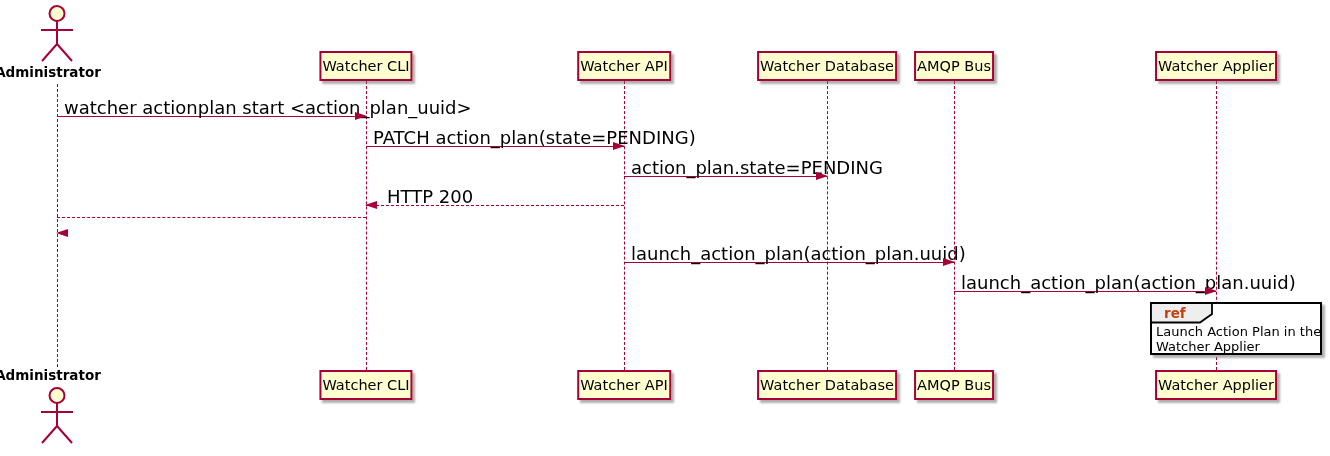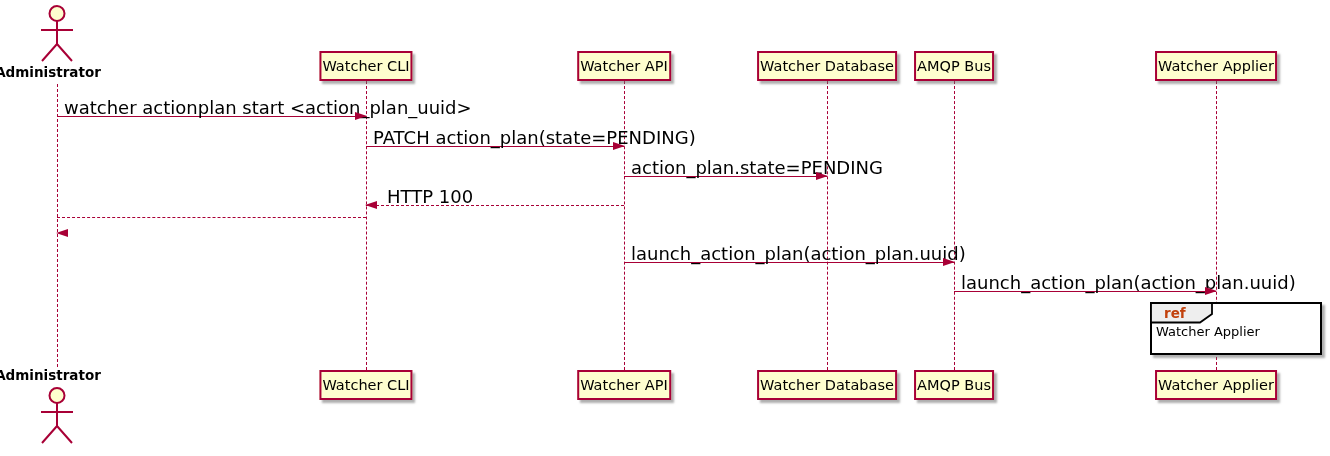--- a/index.html
+++ b/index.html
@@ -122,21 +122,21 @@
     <span class="msg-label">PATCH action_plan(state=PENDING)</span>
     <div class="msg-line"></div>
     <span class="head right"></span>
   </div>
   <div class="msg rightward solid" style="left:624px;top:160px;width:203px;">
     <span class="msg-label">action_plan.state=PENDING</span>
     <div class="msg-line"></div>
     <span class="head right"></span>
   </div>
   <div class="msg leftward dashed" style="left:366px;top:189px;width:258px;">
-    <span class="msg-label">HTTP 100</span>
+    <span class="msg-label">HTTP 200</span>
     <div class="msg-line"></div>
     <span class="head left"></span>
   </div>
   <div class="msg leftward dashed" style="left:57px;top:217px;width:309px;">
     <div class="msg-line"></div>
     <span class="head left"></span>
   </div>
   <div class="msg rightward solid" style="left:624px;top:246px;width:330px;">
     <span class="msg-label">launch_action_plan(action_plan.uuid)</span>
     <div class="msg-line"></div>
@@ -161,20 +161,21 @@
     <div class="participant" style="left:954px;">AMQP Bus</div>
     <div class="participant" style="left:1216px;">Watcher Applier</div>
   </div>
 
   <div class="ref">
     <svg class="ref-pent" width="64" height="22" viewBox="0 0 64 22">
       <path d="M1 1 H62 V12 L50 20.5 H1 Z"></path>
     </svg>
     <span class="ref-keyword">ref</span>
     <div class="ref-body">
+      <div>Launch Action Plan in the</div>
       <div>Watcher Applier</div>
     </div>
   </div>
 
   <div class="row-bottom">
     <div class="participant" style="left:366px;">Watcher CLI</div>
     <div class="participant" style="left:624px;">Watcher API</div>
     <div class="participant" style="left:827px;">Watcher Database</div>
     <div class="participant" style="left:954px;">AMQP Bus</div>
     <div class="participant" style="left:1216px;">Watcher Applier</div>

